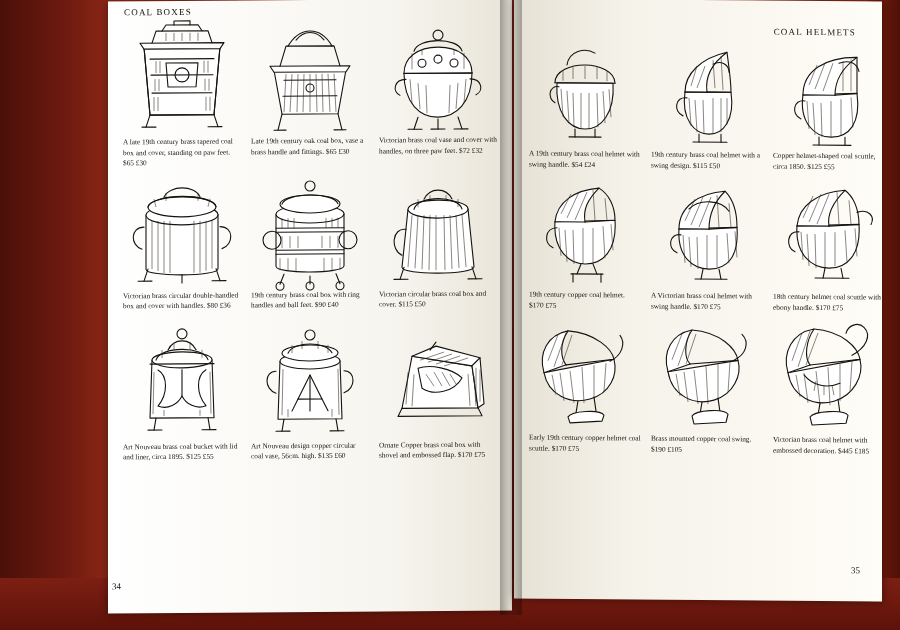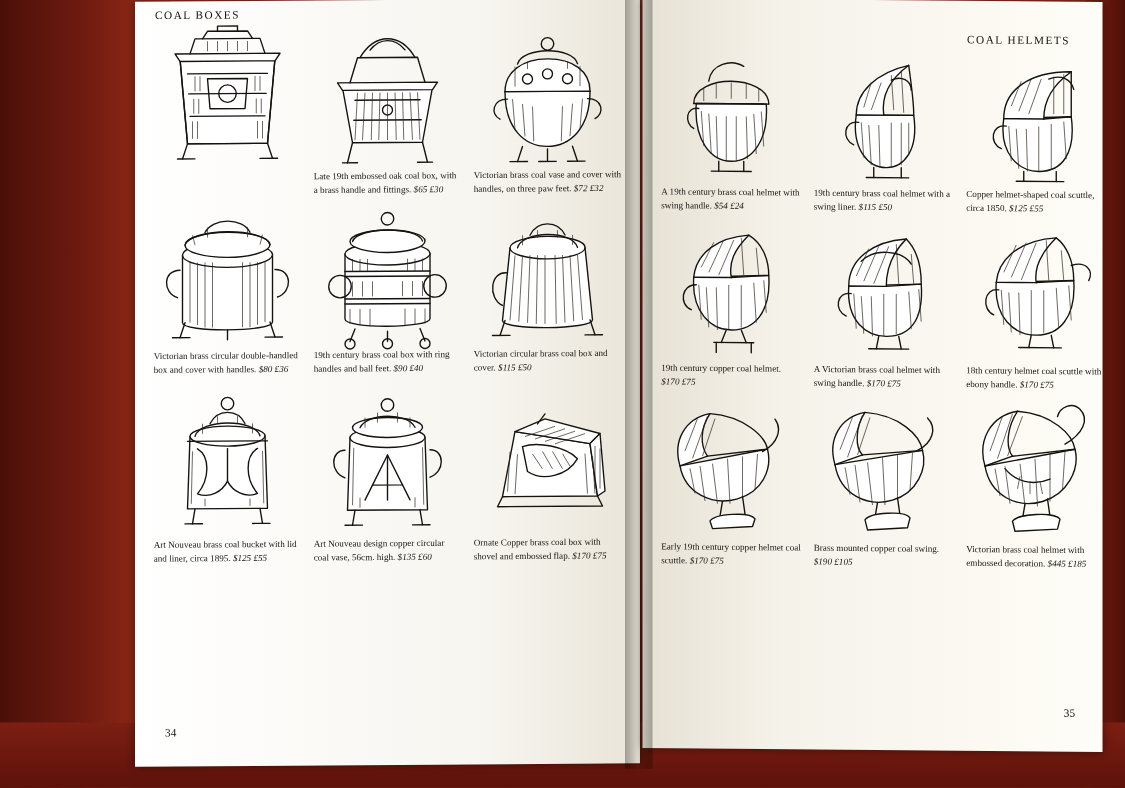--- a/index.html
+++ b/index.html
@@ -99,27 +99,27 @@
     font-size: 7.3px;
     line-height: 1.45;
     text-align: left;
     width: 100%;
     padding: 0 3px;
     box-sizing: border-box;
     font-family: "Liberation Serif", serif;
     color: #17140f;
   }
   .cap.r { text-align: left; }
-  .price { white-space: nowrap; font-style: italic; }
+  .price { white-space: nowrap; }
   .folio {
     position: absolute;
     font-size: 9px;
     font-family: "Liberation Serif", serif;
   }
-  #folio-left { left: 24px; bottom: 22px; }
+  #folio-left { left: 4px; bottom: 22px; }
   #folio-right { right: 22px; bottom: 26px; margin-top: 36px; }
   svg { overflow: visible; }
   .ink { fill: none; stroke: #16130f; stroke-width: 1.1; stroke-linejoin: round; stroke-linecap: round; }
   .hatch { stroke: #2a241c; stroke-width: .55; }
   .lite { fill: #ffffff; }
 </style>
 </head>
 <body>
 
 <div id="book">
@@ -148,41 +148,45 @@
               <path d="M28 96 L24 108 M92 96 L96 108"></path>
               <path d="M20 108 L34 108 M86 108 L100 108"></path>
             </g>
             <g class="hatch" fill="none">
               <path d="M34 42 L34 54 M38 42 L38 54 M82 42 L82 54 M86 42 L86 54"></path>
               <path d="M33 60 L33 72 M37 60 L37 72 M83 60 L83 72 M87 60 L87 72"></path>
               <path d="M32 78 L32 92 M36 78 L36 92 M84 78 L84 92 M88 78 L88 92"></path>
               <path d="M44 14 L44 22 M52 14 L52 22 M60 14 L60 22 M68 14 L68 22 M76 14 L76 22"></path>
             </g>
           </svg>
+          <div class="cap">
+            <span>A late 19th century brass tapered coal box and cover, standing on paw feet.</span>
+            <span class="price">$65  £30</span>
+          </div>
         </div>
 
         <div class="cell">
           <svg class="art" width="120" height="118" viewBox="0 0 120 118">
             <g class="ink">
               <path d="M24 52 L96 52 L88 96 L32 96 Z" style="fill:#fff"></path>
               <path d="M20 48 L100 48 L96 54 L24 54 Z" style="fill:#fff"></path>
               <path d="M30 48 L36 28 L84 28 L90 48"></path>
               <path d="M38 28 C50 8, 70 8, 82 28"></path>
               <path d="M46 22 C54 12, 66 12, 74 22"></path>
               <path d="M32 96 L28 112 M88 96 L92 112"></path>
               <path d="M24 112 L36 112 M84 112 L96 112"></path>
               <path d="M34 62 L86 62 M33 78 L87 78"></path>
               <circle cx="60" cy="70" r="4"></circle>
             </g>
             <g class="hatch">
               <path d="M36 56 L34 94 M42 56 L40 94 M48 56 L47 94 M54 56 L53 94 M60 56 L60 94 M66 56 L67 94 M72 56 L73 94 M78 56 L80 94 M84 56 L86 94"></path>
             </g>
           </svg>
           <div class="cap">
-            <span>Late 19th embossed oak coal box, with a brass handle and fittings.</span>
+            <span>Late 19th century oak coal box, vase a brass handle and fittings.</span>
             <span class="price">$65  £30</span>
           </div>
         </div>
 
         <div class="cell">
           <svg class="art" width="120" height="118" viewBox="0 0 120 118">
             <g class="ink">
               <path d="M26 56 C26 86, 42 100, 60 100 C78 100, 94 86, 94 56 Z" style="fill:#fff"></path>
               <path d="M26 56 C26 40, 40 30, 60 30 C80 30, 94 40, 94 56" style="fill:#fff"></path>
               <path d="M26 56 L94 56"></path>
@@ -400,21 +404,21 @@
               <path d="M48 94 L48 102 M70 94 L70 102"></path>
               <path d="M42 102 L76 102"></path>
               <path d="M62 24 C70 20, 78 24, 78 32"></path>
             </g>
             <g class="hatch">
               <path d="M38 58 L40 86 M44 60 L46 92 M52 60 L53 94 M62 58 L62 94 M70 58 L70 92 M76 58 L76 84"></path>
               <path d="M40 46 L46 26 M46 48 L54 26 M62 20 L64 48 M70 16 L72 50"></path>
             </g>
           </svg>
           <div class="cap r">
-            <span>19th century brass coal helmet with a swing liner.</span>
+            <span>19th century brass coal helmet with a swing design.</span>
             <span class="price">$115  £50</span>
           </div>
         </div>
 
         <div class="cell">
           <svg class="art" width="112" height="110" viewBox="0 0 112 110">
             <g class="ink">
               <path d="M30 54 C26 82, 42 96, 58 96 C76 96, 88 82, 84 52 Z" style="fill:#fff"></path>
               <path d="M30 54 C30 30, 52 16, 84 16 C70 26, 62 38, 62 54" style="fill:#fff"></path>
               <path d="M62 54 L84 52 L84 16"></path>

